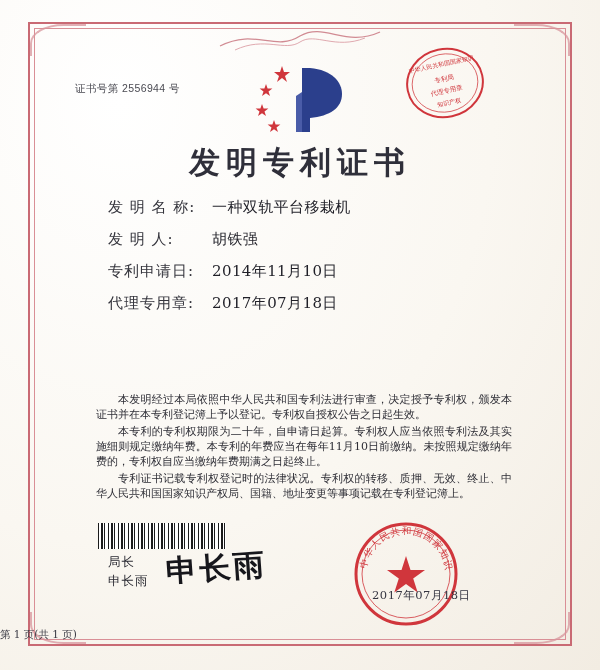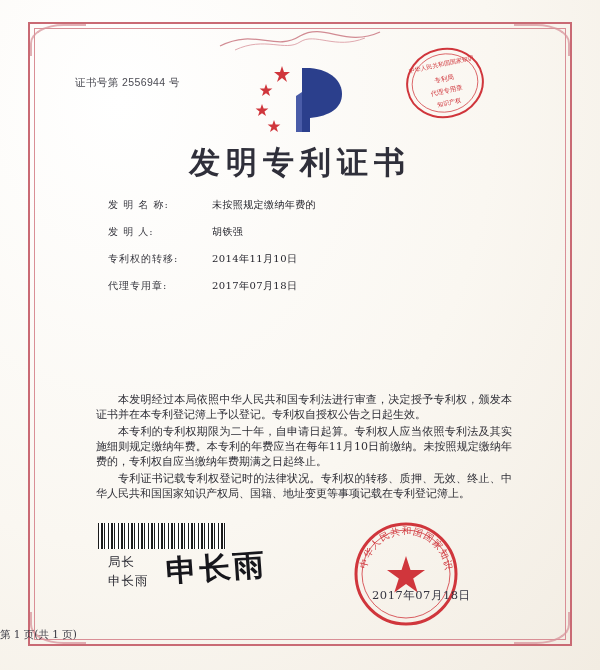--- a/index.html
+++ b/index.html
@@ -49,21 +49,21 @@
     opacity: .75;
   }
   .corner.tl { left: 30px;  top: 24px;  border-width: 2px 0 0 2px; border-radius: 60% 0 0 0;}
   .corner.tr { right: 30px; top: 24px;  border-width: 2px 2px 0 0; border-radius: 0 60% 0 0;}
   .corner.bl { left: 30px;  bottom: 26px; border-width: 0 0 2px 2px; border-radius: 0 0 0 60%;}
   .corner.br { right: 30px; bottom: 26px; border-width: 0 2px 2px 0; border-radius: 0 0 60% 0;}
 
   .serial {
     position: absolute;
     left: 75px;
-    top: 76px;
+    top: 82px;
     font-size: 10.5px;
     color: #4a4a52;
     letter-spacing: .4px;
     font-family: "Liberation Sans", sans-serif;
   }
 
   
   .emblem {
     position: absolute;
     left: 0; right: 0;
@@ -88,21 +88,21 @@
   .fields {
     position: absolute;
     left: 108px;
     top: 198px;
     width: 400px;
   }
   .field-row {
     display: flex;
     align-items: flex-start;
     margin-bottom: 13px;
-    font-size: 10px;
+    font-size: 15px;
     color: #2c2c34;
   }
   .field-label {
     width: 104px;
     flex: 0 0 104px;
     letter-spacing: 1px;
     color: #35353d;
     font-family: "DejaVu Serif", serif;
   }
   .field-value {
@@ -238,28 +238,28 @@
         <path d="M56,34 L62,30 L62,70 L56,70 Z" fill="#4a5ca8"></path>
       </g>
     </svg>
   </div>
 
   <div class="title">发明专利证书</div>
 
   <div class="fields">
     <div class="field-row">
       <span class="field-label">发 明 名 称:</span>
-      <span class="field-value">未按照规定缴纳年费的</span>
+      <span class="field-value">一种双轨平台移栽机</span>
     </div>
     <div class="field-row">
       <span class="field-label">发 明 人:</span>
       <span class="field-value">胡铁强</span>
     </div>
     <div class="field-row">
-      <span class="field-label">专利权的转移:</span>
+      <span class="field-label">专利申请日:</span>
       <span class="field-value">2014年11月10日</span>
     </div>
     <div class="field-row">
       <span class="field-label">代理专用章:</span>
       <span class="field-value">2017年07月18日</span>
     </div>
   </div>
 
   <div class="body-text">
     <p>本发明经过本局依照中华人民共和国专利法进行审查，决定授予专利权，颁发本证书并在本专利登记簿上予以登记。专利权自授权公告之日起生效。</p>

